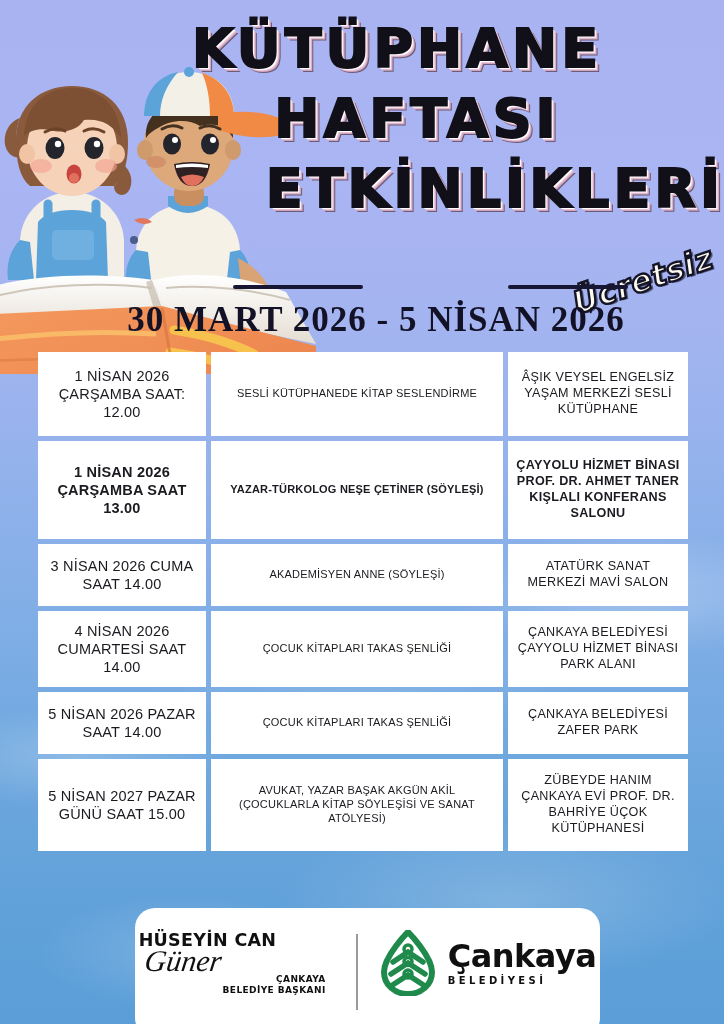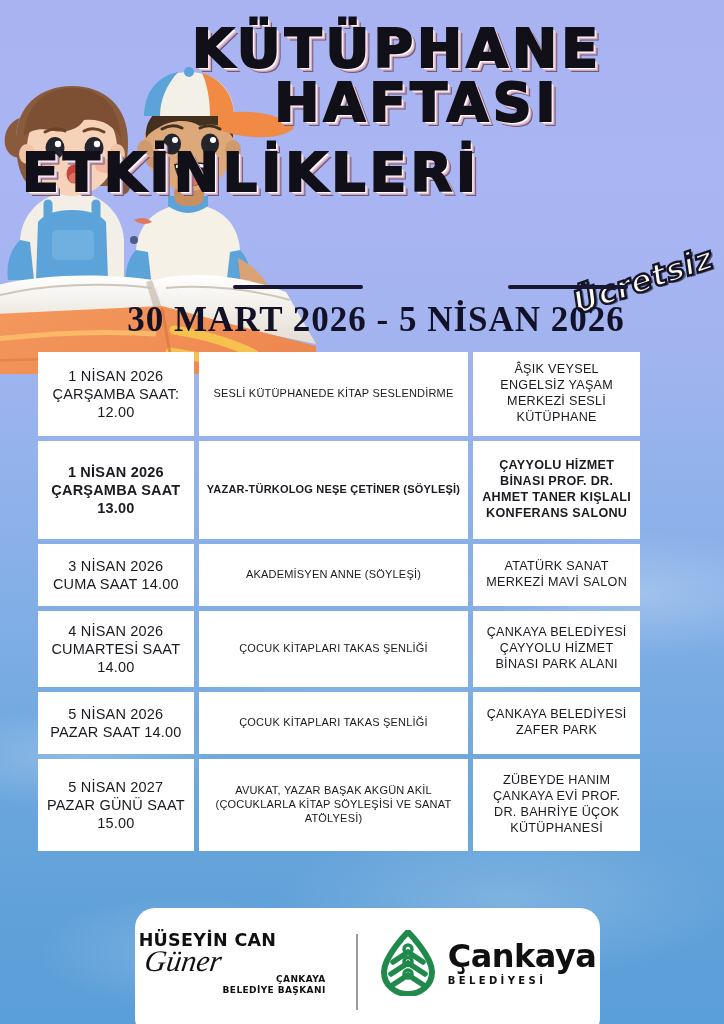--- a/index.html
+++ b/index.html
@@ -62,26 +62,26 @@
     letter-spacing: 4px;
     line-height: 1.0;
     -webkit-text-stroke: 2px #111018;
     text-shadow:
        2px 2px 0 #ffffff,
        3px 3px 0 #f3c4d8,
        4px 4px 0 #c9a6c0,
        5px 5px 0 #6d5c78;
   }
   .tline1 { font-size: 54px; padding-left: 70px; text-align: center; }
-  .tline2 { font-size: 54px; padding-left: 110px; }
+  .tline2 { font-size: 54px; padding-left: 110px; margin-top: 16px; }
   .tline3 {
     font-size: 54px;
     margin-top: 16px;
     padding-left: 22px;
-    text-align: left;
+    text-align: right;
   }
 
   
   .ucretsiz {
     position: absolute;
     right: 8px;
     top: 262px;
     transform: rotate(-19deg);
     font-family: "DejaVu Sans", sans-serif;
     font-style: italic;
@@ -122,21 +122,21 @@
     letter-spacing: 1px;
     color: #121126;
     padding-left: 14px;
   }
 
   
   .table {
     position: absolute;
     left: 38px;
     top: 352px;
-    width: 602px;
+    width: 650px;
     display: flex;
     flex-direction: column;
     gap: 5px;
     border-radius: 28px;
   }
   .trow {
     display: flex;
     gap: 5px;
   }
   .cell {

